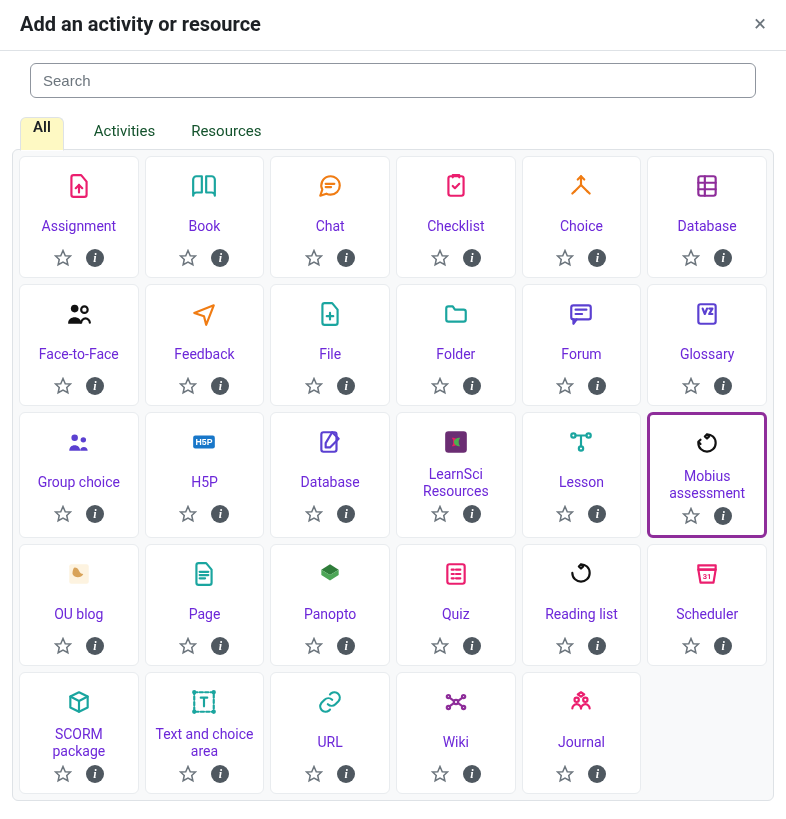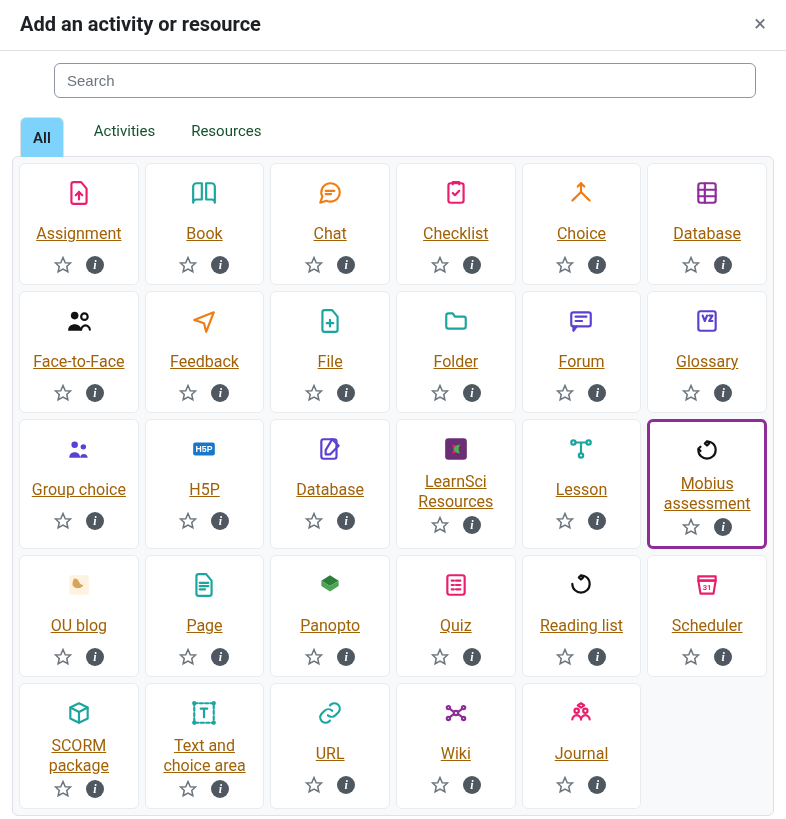--- a/index.html
+++ b/index.html
@@ -2,33 +2,33 @@
 <html><head>
 <meta charset="utf-8">
 <style>
 * { box-sizing: border-box; margin: 0; padding: 0; }
 body { font-family: -apple-system, BlinkMacSystemFont, "Segoe UI", Roboto, Helvetica, Arial, sans-serif; background: #fff; width: 786px; color: #1d2125; }
 .modal { width: 786px; }
 .modal-header { display: flex; justify-content: space-between; align-items: center; padding: 12px 20px 14px; border-bottom: 1px solid #dee2e6; gap: 7px; }
 .modal-title { font-size: 20px; font-weight: 700; }
 .close-x { font-size: 22px; color: #6c757d; cursor: pointer; line-height: 1; }
 .modal-body { padding: 12px 12px 18px; }
-.search-wrap { padding: 0 18px 8px; margin-left: 24px; }
+.search-wrap { padding: 0 18px 8px; }
 .search-input { width: 100%; padding: 8px 12px; border: 1px solid #8f959e; border-radius: 6px; font-size: 15px; color: #495057; outline: none; }
 .search-input::placeholder { color: #6c757d; }
 .tabs { display: flex; gap: 24px; padding: 10px 8px 0; border-bottom: none; }
 .tab { font-size: 15px; padding: 6px 6px 10px; cursor: pointer; color: #14532d; }
-.tab.active { color: #1d2125; font-weight: 600; border: 1px solid #dee2e6; border-bottom: 1px solid #fff; border-radius: 6px 6px 0 0; background: #7dd3fc; position: relative; top: 1px; padding: 11px 12px 10px; text-align: right; }
+.tab.active { color: #1d2125; font-weight: 600; border: 1px solid #dee2e6; border-bottom: 1px solid #fff; border-radius: 6px 6px 0 0; background: #fef9c3; position: relative; top: 1px; padding: 0 12px 10px; text-align: right; }
 .grid-wrap { border: 1px solid #dee2e6; border-radius: 6px; padding: 6px; background: #f8f9fa; margin-top: -1px; }
 .grid { display: grid; grid-template-columns: repeat(6, 1fr); gap: 6px; }
 .card { background: #fff; border: 1px solid #e9ecef; border-radius: 6px; padding: 14px 4px 10px; display: flex; flex-direction: column; align-items: center; justify-content: flex-start; min-height: 114px; cursor: pointer; }
 .card.highlighted { border: 3px solid #8e2d9a; }
 .card .icon-wrap { height: 30px; display: flex; align-items: center; justify-content: center; margin-bottom: 8px; }
 .card .icon-wrap svg { width: 26px; height: 26px; }
-.card .label { text-align: center; font-size: 16px; color: #a16207; line-height: 1.25; min-height: 36px; display: flex; align-items: center; justify-content: center; padding: 0 4px; text-decoration: underline; }
+.card .label { text-align: center; font-size: 14px; color: #6d28d9; line-height: 1.25; min-height: 36px; display: flex; align-items: center; justify-content: center; padding: 0 4px; }
 .card .actions { display: flex; gap: 14px; margin-top: 4px; align-items: center; }
 .star { width: 18px; height: 18px; cursor: pointer; }
 .star svg { width: 18px; height: 18px; stroke: #6c757d; fill: none; stroke-width: 2; }
 .info { width: 18px; height: 18px; border-radius: 50%; background: #4f5860; color: #fff; font-size: 12px; font-weight: 700; display: flex; align-items: center; justify-content: center; cursor: pointer; font-family: Georgia, serif; font-style: italic; }
 </style>
 </head>
 <body>
 <div class="modal">
 
 <div class="modal-header">

